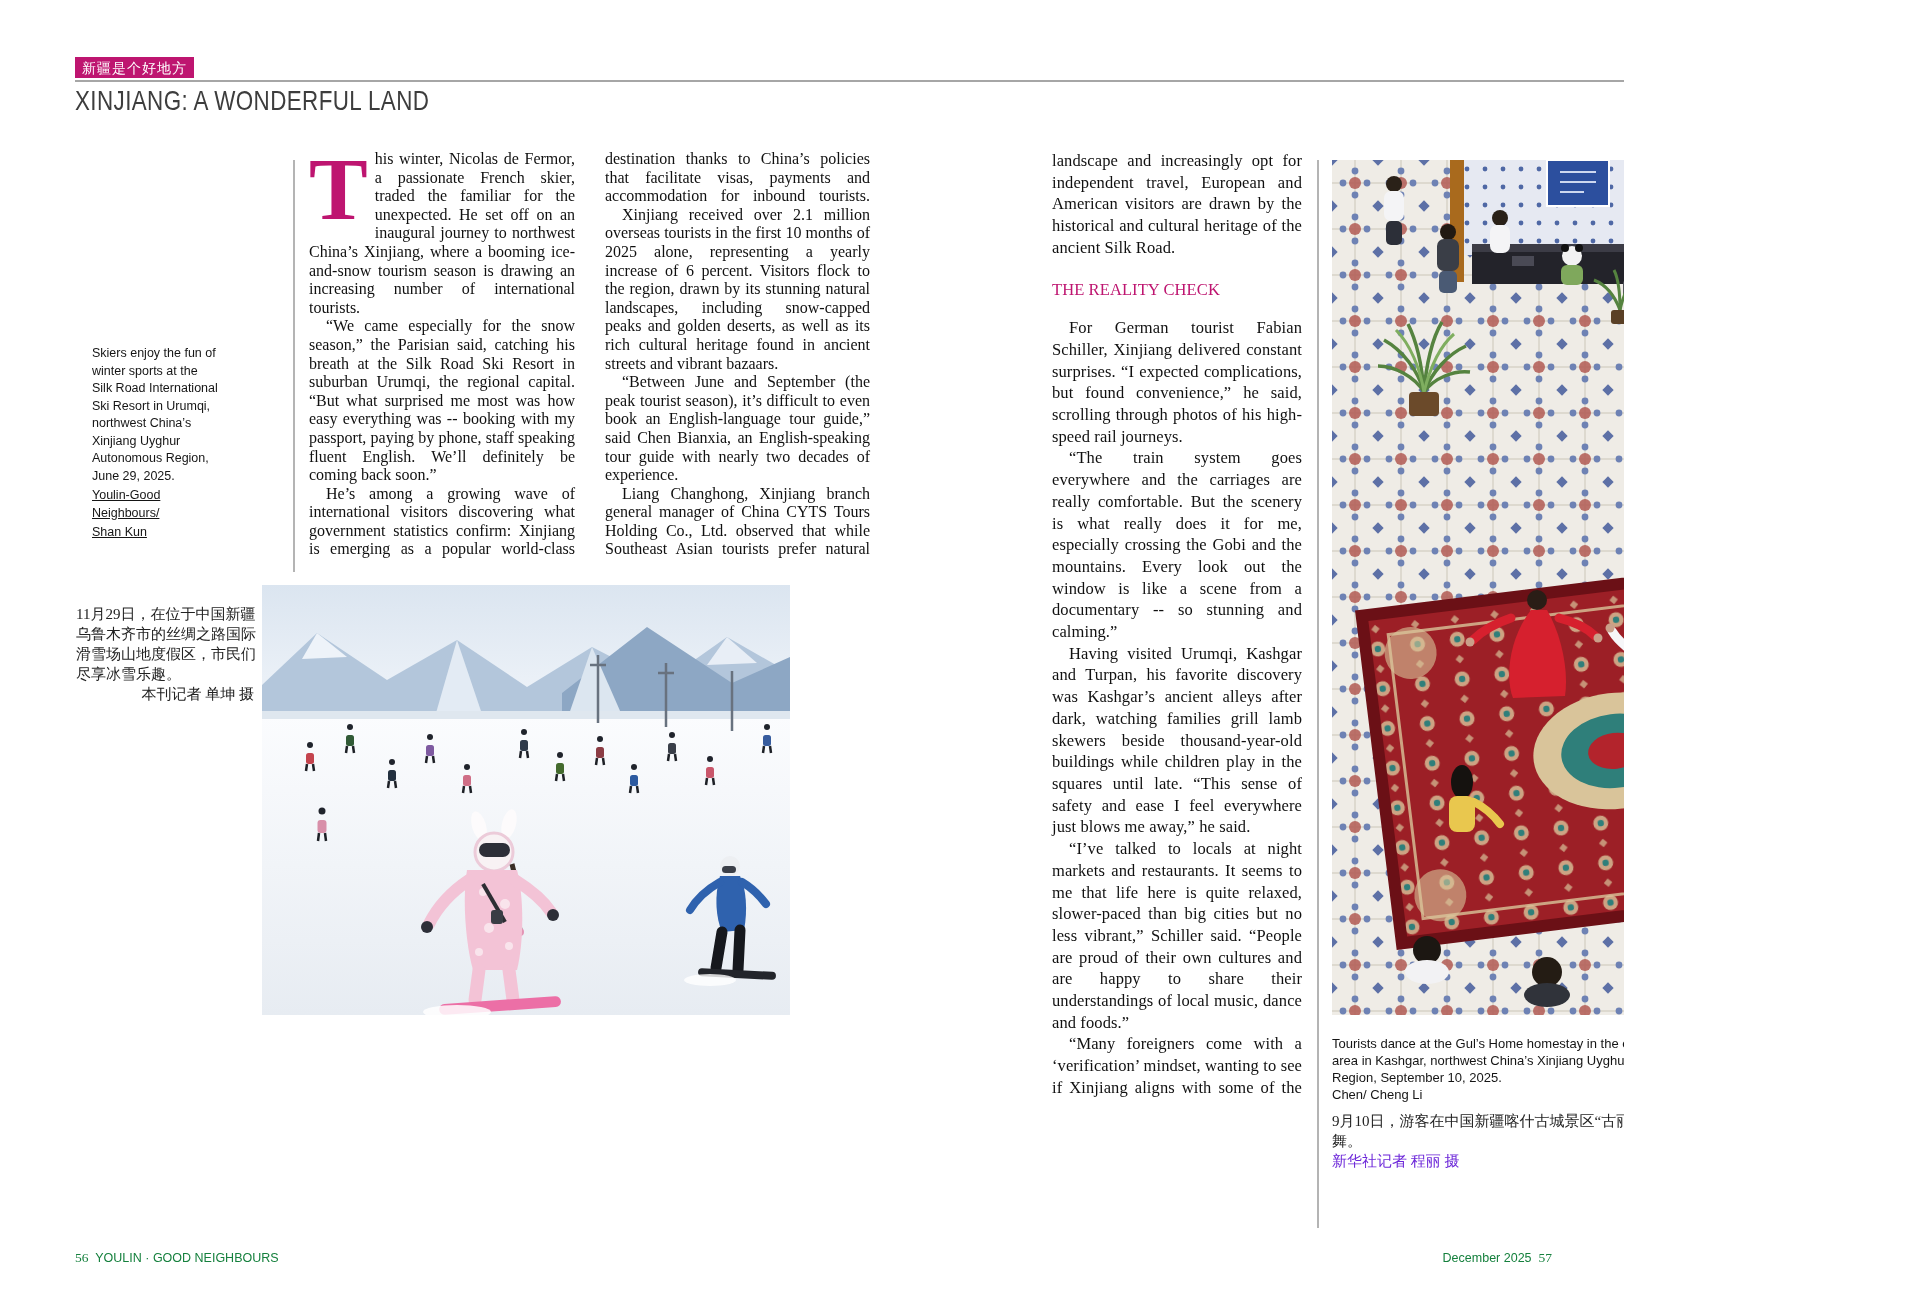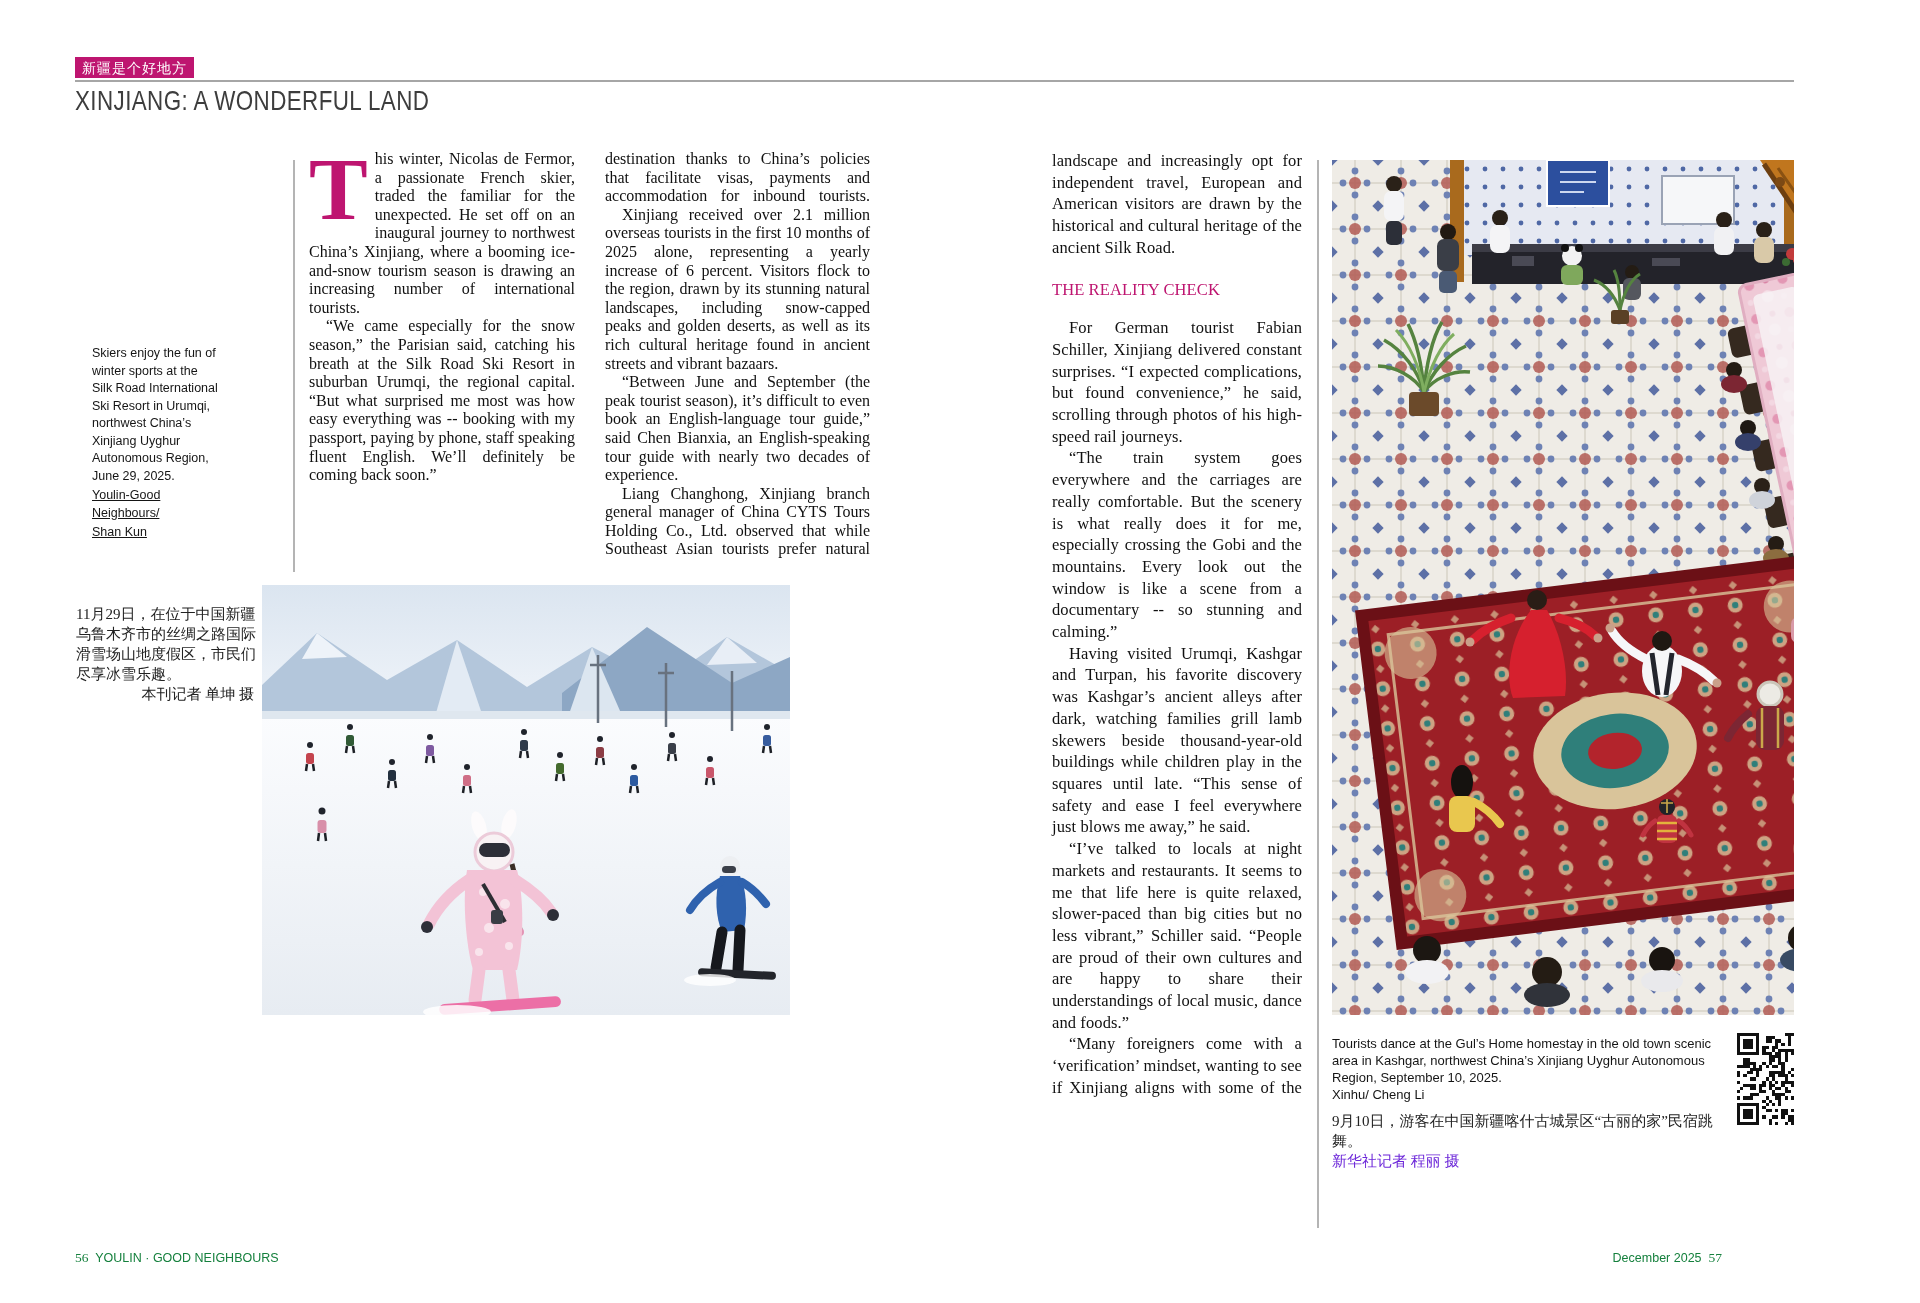--- a/index.html
+++ b/index.html
@@ -1,18 +1,18 @@
 <!DOCTYPE html>
 <html><head>
 <meta charset="utf-8">
 <title>Magazine Spread</title>
 <style>
   :root{ --accent:#be1570; }
   html,body{ margin:0; padding:0; background:#ffffff; }
-  .spread{ position:relative; width:1794px; height:1303px; background:#fff; overflow:hidden;
+  .spread{ position:relative; width:1624px; height:1303px; background:#fff; overflow:hidden;
            font-family:"Liberation Serif",serif; color:#101010; }
 
   .tag{ position:absolute; left:75px; top:57px; background:var(--accent); color:#fff;
         font:14px/1 "Liberation Sans",sans-serif; padding:4px 7px 3px; letter-spacing:1px; }
   .top-rule{ position:absolute; left:75px; top:80px; width:1773px; height:2px; background:#a6a6a6; }
   .headline{ position:absolute; left:75px; top:85px; font-family:"Liberation Sans",sans-serif;
              font-size:28px; color:#3d3d3d; white-space:nowrap; transform:scaleX(.8);
              transform-origin:0 0; letter-spacing:.5px; }
 
   .side-cap{ position:absolute; left:92px; top:345px; width:128px;
@@ -76,20 +76,21 @@
     <div>11月29日，在位于中国新疆乌鲁木齐市的丝绸之路国际滑雪场山地度假区，市民们尽享冰雪乐趣。</div>
     <div class="zh-credit">本刊记者 单坤 摄</div>
   </div>
 
   <div class="vrule vrule-left"></div>
   <div class="vrule vrule-right"></div>
 
   <div class="col col1">
     <p><span class="dropcap">T</span><span>his winter, Nicolas de Fermor, a passionate French skier, traded the familiar for the unexpected. He set off on an inaugural journey to northwest China’s Xinjiang, where a booming ice-and-snow tourism season is drawing an increasing number of international tourists.</span></p>
     <p class="ind">“We came especially for the snow season,” the Parisian said, catching his breath at the Silk Road Ski Resort in suburban Urumqi, the regional capital. “But what surprised me most was how easy everything was -- booking with my passport, paying by phone, staff speaking fluent English. We’ll definitely be coming back soon.”</p>
+    <p class="ind runon">He’s among a growing wave of international visitors discovering what government statistics confirm: Xinjiang is emerging as a popular world-class</p>
   </div>
 
   <div class="col col2">
     <p class="runon">destination thanks to China’s policies that facilitate visas, payments and accommodation for inbound tourists.</p>
     <p class="ind">Xinjiang received over 2.1 million overseas tourists in the first 10 months of 2025 alone, representing a yearly increase of 6 percent. Visitors flock to the region, drawn by its stunning natural landscapes, including snow-capped peaks and golden deserts, as well as its rich cultural heritage found in ancient streets and vibrant bazaars.</p>
     <p class="ind">“Between June and September (the peak tourist season), it’s difficult to even book an English-language tour guide,” said Chen Bianxia, an English-speaking tour guide with nearly two decades of experience.</p>
     <p class="ind runon">Liang Changhong, Xinjiang branch general manager of China CYTS Tours Holding Co., Ltd. observed that while Southeast Asian tourists prefer natural</p>
   </div>
 
   <div class="col col3">
@@ -524,21 +525,21 @@
         <g transform="translate(545,742)">
             <circle r="12" fill="#16120e"></circle>
             <ellipse cy="19" rx="19" ry="10" fill="#23262c"></ellipse>
           </g>
       </g>
     </svg>
   </div>
 
   <div class="cap-right">
     <div class="en">Tourists dance at the Gul’s Home homestay in the old town scenic area in Kashgar, northwest China’s Xinjiang Uyghur Autonomous Region, September 10, 2025.</div>
-    <div class="en-credit">Xinhu/ Cheng Li</div>
+    <div class="en-credit">Chen/ Cheng Li</div>
     <div class="zh">9月10日，游客在中国新疆喀什古城景区“古丽的家”民宿跳舞。</div>
     <div class="zh-credit">新华社记者 程丽 摄</div>
   </div>
 
   <div class="qr">
     <svg viewBox="0 0 29 29" xmlns="http://www.w3.org/2000/svg" shape-rendering="crispEdges">
       <rect width="29" height="29" fill="#ffffff"></rect>
       <g id="qr-modules" fill="#111111">
           <rect x="15" y="0" width="1" height="1"></rect>
           <rect x="16" y="0" width="1" height="1"></rect>

